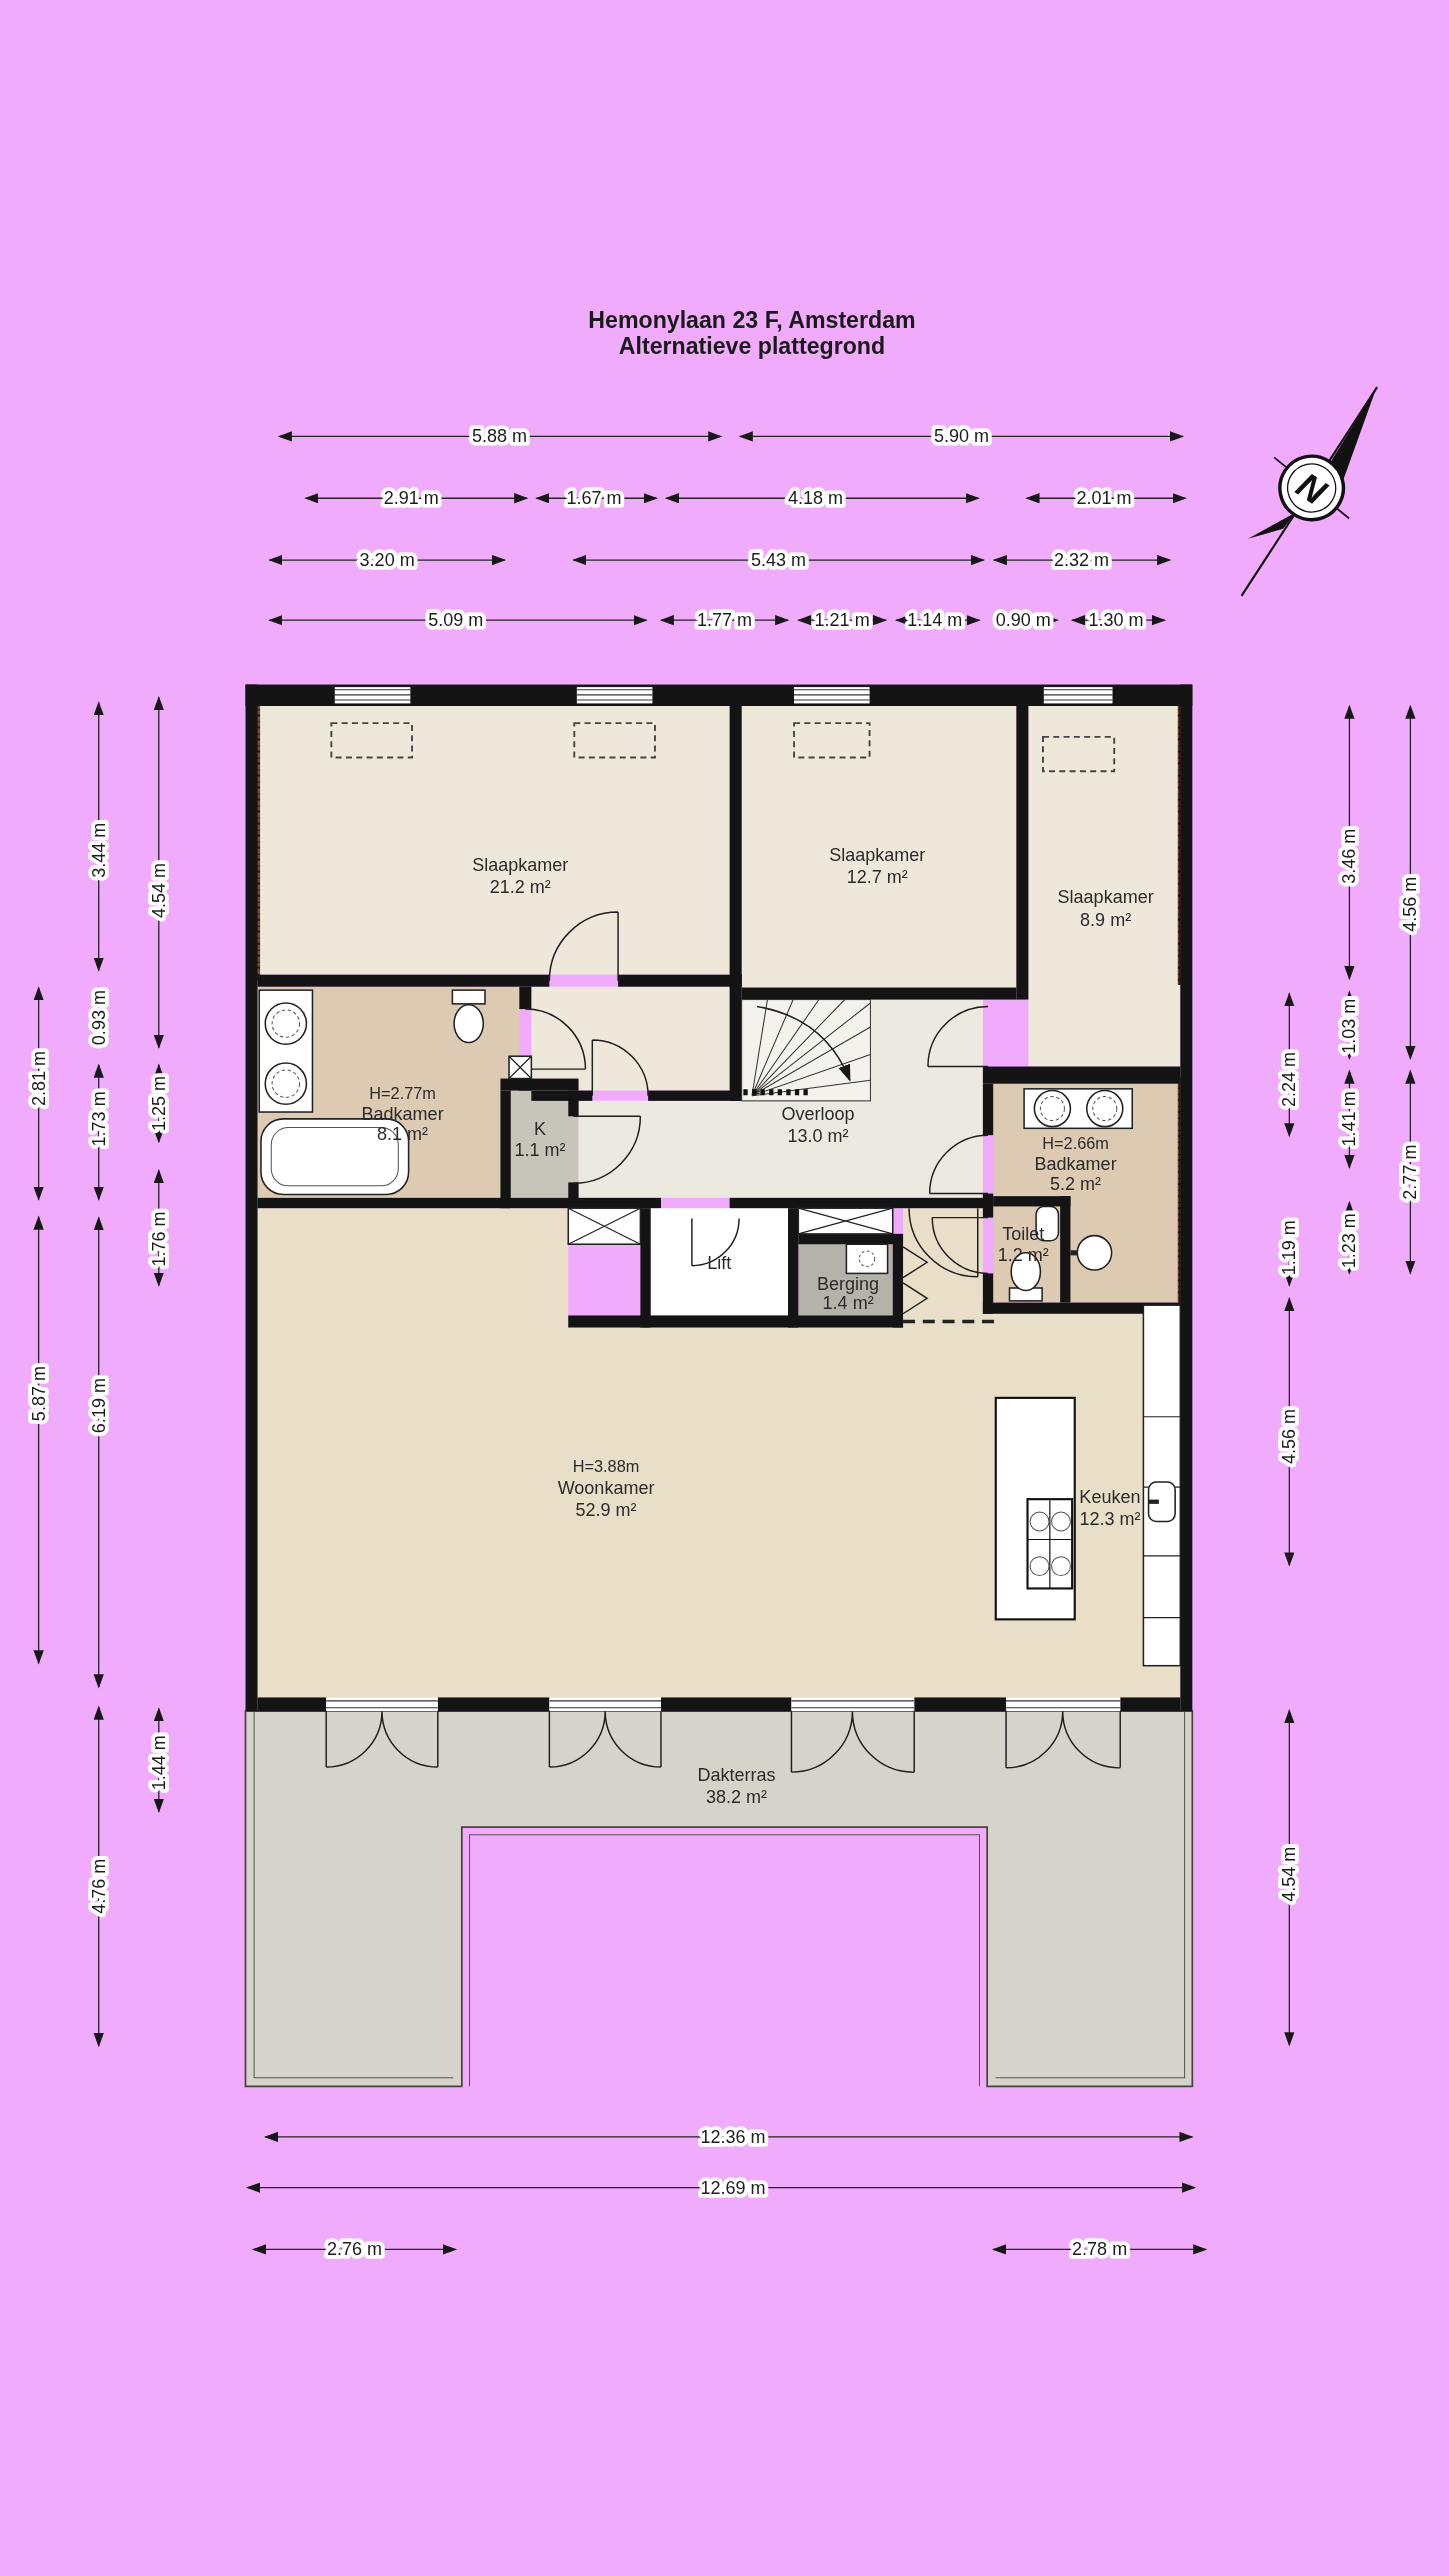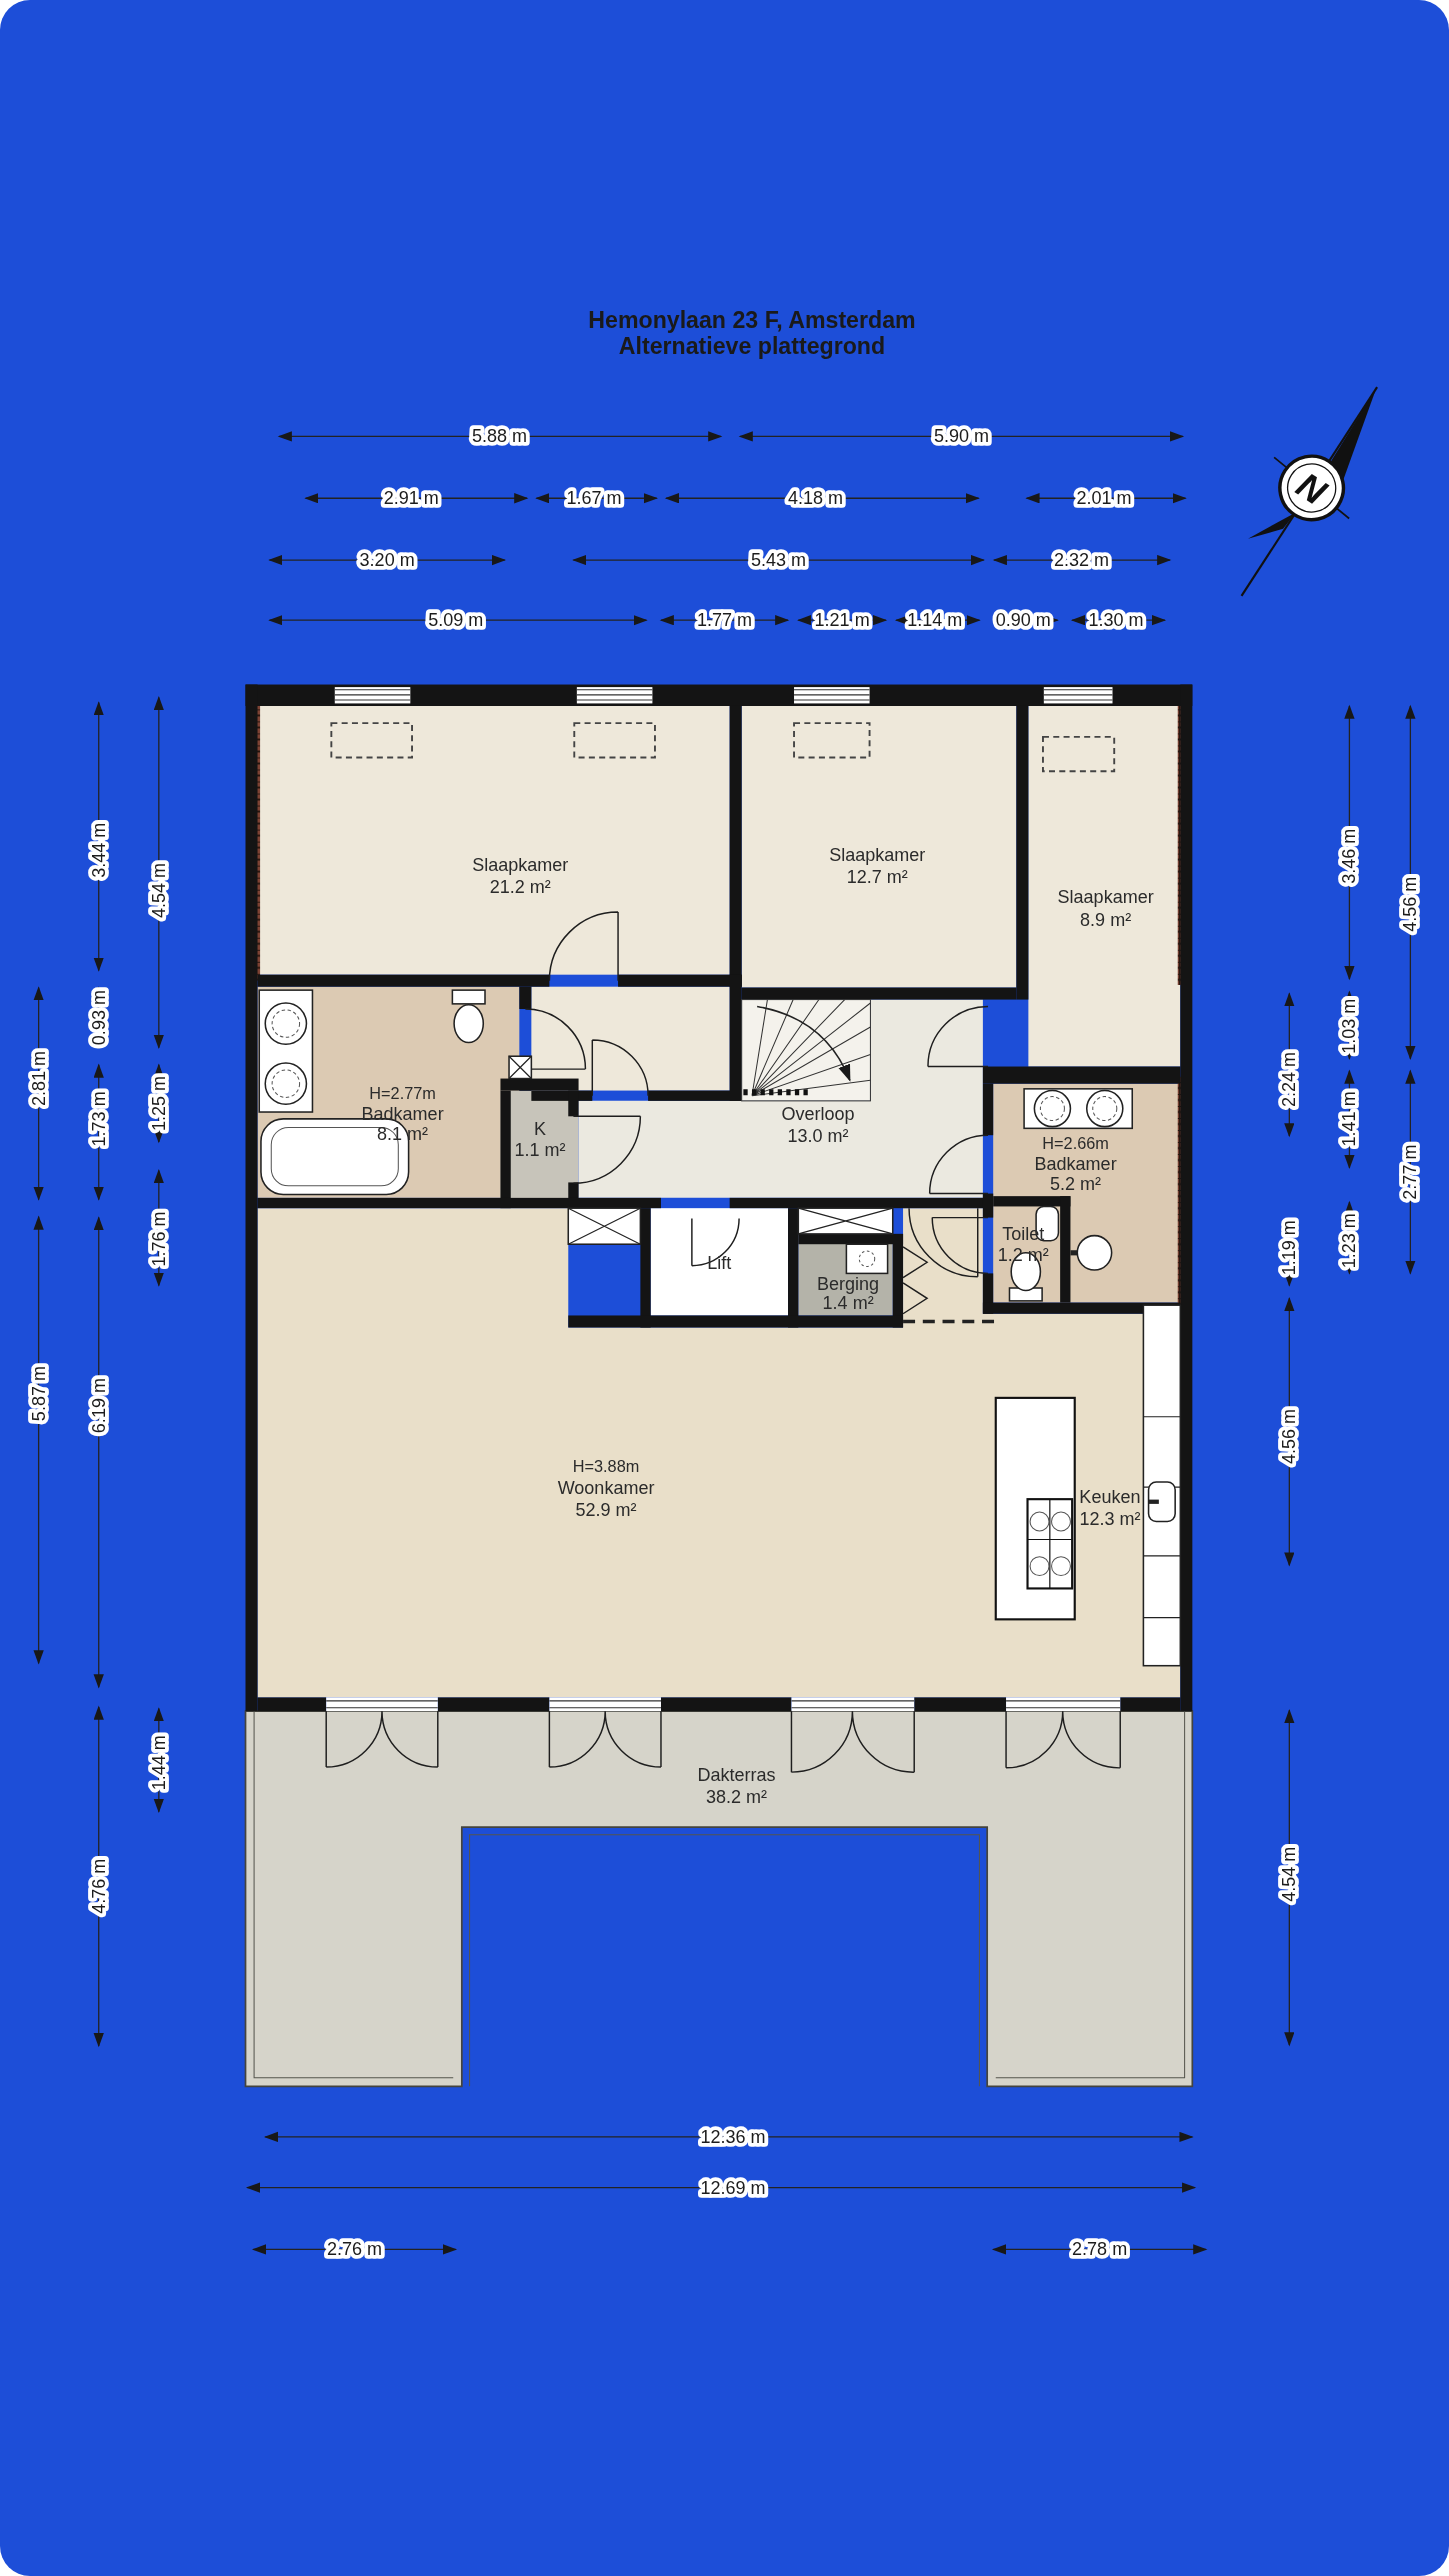--- a/index.html
+++ b/index.html
@@ -1,17 +1,17 @@
 <!DOCTYPE html>
 <html style="font-size:13.7px"><head>
 <meta charset="utf-8">
 <style>
   html,body{margin:0;padding:0;background:#ffffff;}
-  .page{position:relative;width:1449px;height:2576px;background:#1d4ed8;overflow:hidden;
-        font-family:"Liberation Sans", sans-serif;border-radius:30px;}
+  .page{position:relative;width:1449px;height:2576px;background:#f0abfc;overflow:hidden;
+        font-family:"Liberation Sans", sans-serif;}
   svg{position:absolute;left:0;top:0;}
   text{font-family:"Liberation Sans", sans-serif;}
   .title-line{font-size:27px;font-weight:bold;fill:#1a1a1a;}
   .dim line{stroke:#232323;stroke-width:1.5;}
   .dim text{font-size:21px;fill:#1c1c1c;paint-order:stroke;stroke:#ffffff;stroke-width:9px;
             stroke-linejoin:round;}
   .room-name{font-size:21px;fill:#2b2b2b;}
   .room-h{font-size:19px;fill:#2b2b2b;}
   .wall{fill:#141414;}
   .door{fill:none;stroke:#1e1e1e;stroke-width:1.7;}

